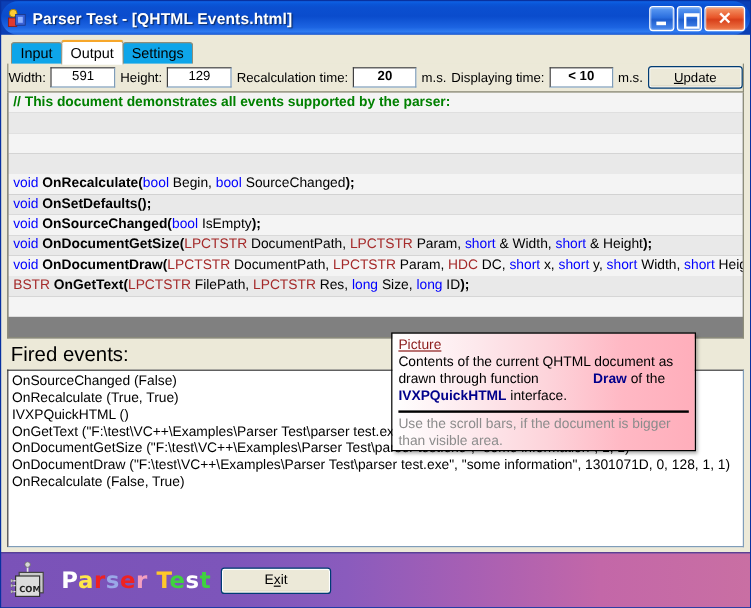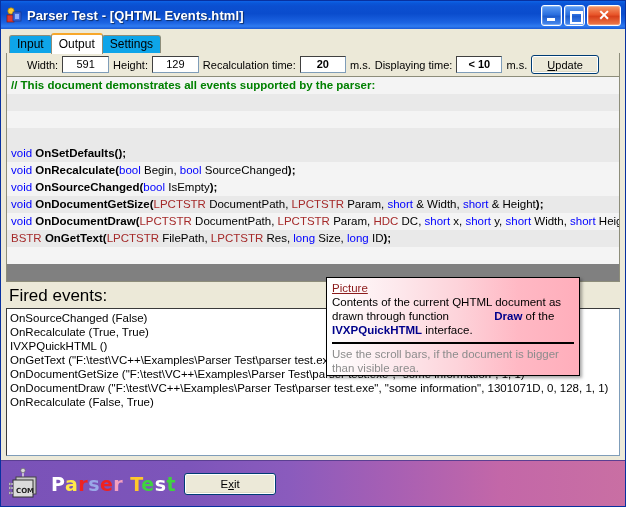--- a/index.html
+++ b/index.html
@@ -23,20 +23,21 @@
   
   #titlebar {
     height: 28px;
     background: linear-gradient(180deg,
        #0f63e6 0%, #0a56d8 8%, #0b4fd0 18%,
        #0a4ccd 45%, #1c64e2 78%, #2f7bf0 90%, #1a5ad6 100%);
     display: flex; align-items: center;
     padding: 0 2px 0 4px;
     flex: 0 0 28px;
     position: relative;
+    border-radius: 14px;
   }
   #titlebar-icon {
     width: 18px; height: 18px;
     margin-right: 4px;
     position: relative;
     flex: 0 0 18px;
   }
   #title-text {
     color: #ffffff;
     font-size: 13px;
@@ -111,21 +112,21 @@
     padding-top: 0;
   }
 
   
   #toolbar {
     height: 24px;
     background: #ece9d8;
     border: 1px solid #8d8d7a;
     border-top: none;
     display: flex; align-items: center;
-    padding: 0 20px;
+    padding: 0 0;
     gap: 4px;
     flex: 0 0 24px;
     position: relative;
     z-index: 1;
     margin-top: -1px;
     justify-content: center;
   }
   .tb-label { font-size: 11px; color: #000; white-space: nowrap; }
   .tb-field {
     border: 1px solid #7f9db9;
@@ -315,22 +316,22 @@
           <span>pdate</span>
       </div>
     </div>
 
     <div id="render-area">
       <div id="code-lines">
           <div class="code-line odd"><span class="cmt">// This document demonstrates all events supported by the parser:</span></div>
           <div class="code-line even"></div>
           <div class="code-line odd"></div>
           <div class="code-line even"></div>
+          <div class="code-line odd"><span class="kw">void </span><span class="fn">OnRecalculate</span><span class="pn">(</span><span class="kw">bool</span><span class=""> Begin, </span><span class="kw">bool</span><span class=""> SourceChanged</span><span class="pn">);</span></div>
           <div class="code-line even"><span class="kw">void </span><span class="fn">OnSetDefaults</span><span class="pn">(</span><span class="pn">);</span></div>
-          <div class="code-line odd"><span class="kw">void </span><span class="fn">OnRecalculate</span><span class="pn">(</span><span class="kw">bool</span><span class=""> Begin, </span><span class="kw">bool</span><span class=""> SourceChanged</span><span class="pn">);</span></div>
           <div class="code-line odd"><span class="kw">void </span><span class="fn">OnSourceChanged</span><span class="pn">(</span><span class="kw">bool</span><span class=""> IsEmpty</span><span class="pn">);</span></div>
           <div class="code-line even"><span class="kw">void </span><span class="fn">OnDocumentGetSize</span><span class="pn">(</span><span class="typ">LPCTSTR</span><span class=""> DocumentPath, </span><span class="typ">LPCTSTR</span><span class=""> Param, </span><span class="kw">short</span><span class=""> &amp; Width, </span><span class="kw">short</span><span class=""> &amp; Height</span><span class="pn">);</span></div>
           <div class="code-line odd"><span class="kw">void </span><span class="fn">OnDocumentDraw</span><span class="pn">(</span><span class="typ">LPCTSTR</span><span class=""> DocumentPath, </span><span class="typ">LPCTSTR</span><span class=""> Param, </span><span class="typ">HDC</span><span class=""> DC, </span><span class="kw">short</span><span class=""> x, </span><span class="kw">short</span><span class=""> y, </span><span class="kw">short</span><span class=""> Width, </span><span class="kw">short</span><span class=""> Height</span></div>
           <div class="code-line even"><span class="typ">BSTR </span><span class="fn">OnGetText</span><span class="pn">(</span><span class="typ">LPCTSTR</span><span class=""> FilePath, </span><span class="typ">LPCTSTR</span><span class=""> Res, </span><span class="kw">long</span><span class=""> Size, </span><span class="kw">long</span><span class=""> ID</span><span class="pn">);</span></div>
           <div class="code-line odd"></div>
         </div>
     </div>
 
     <div id="fired-label">Fired events:</div>
     <div id="fired-box">

